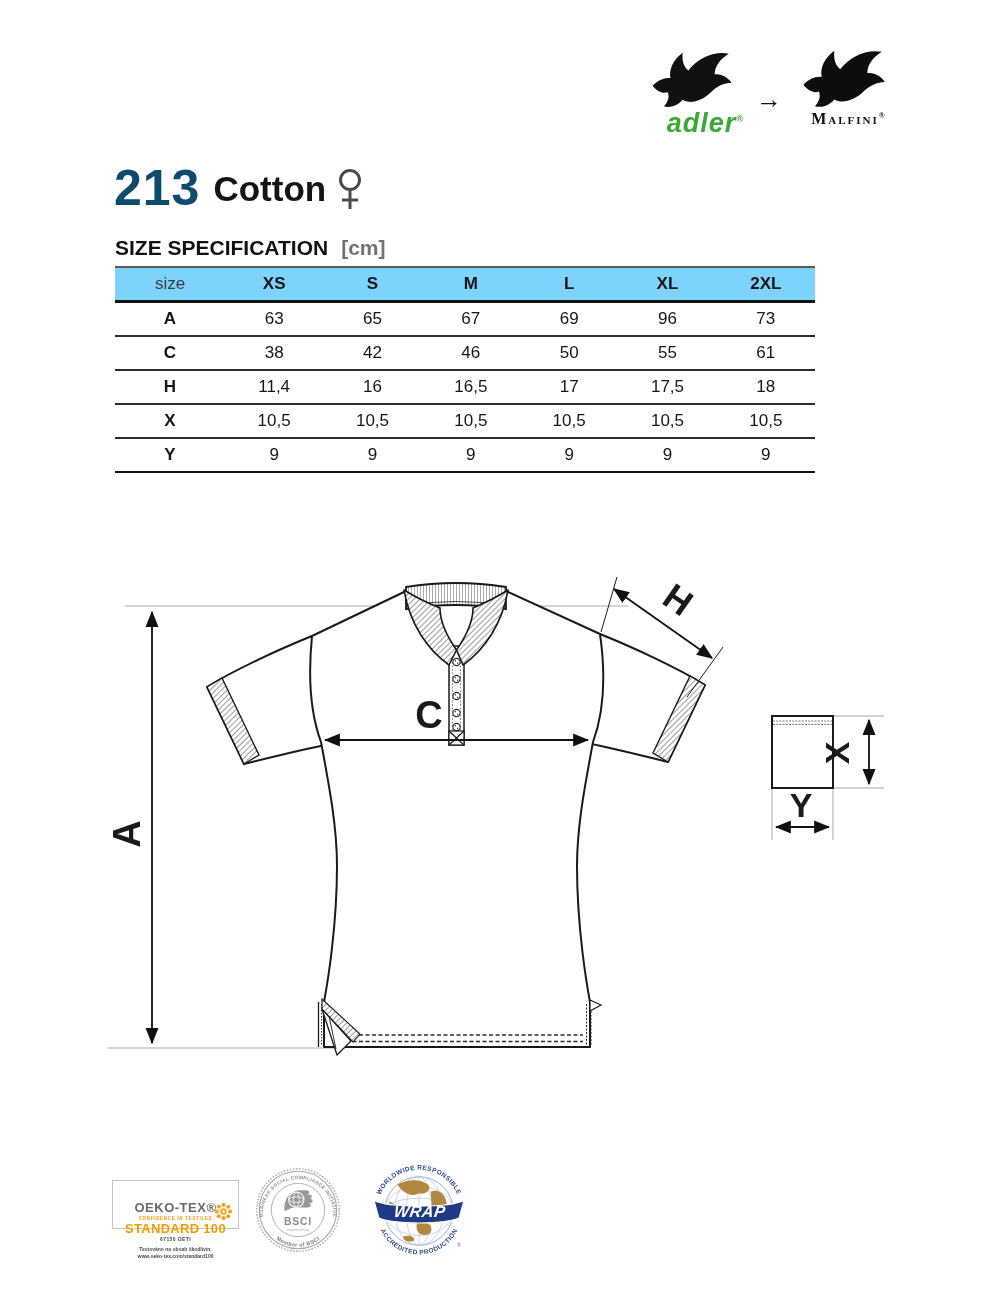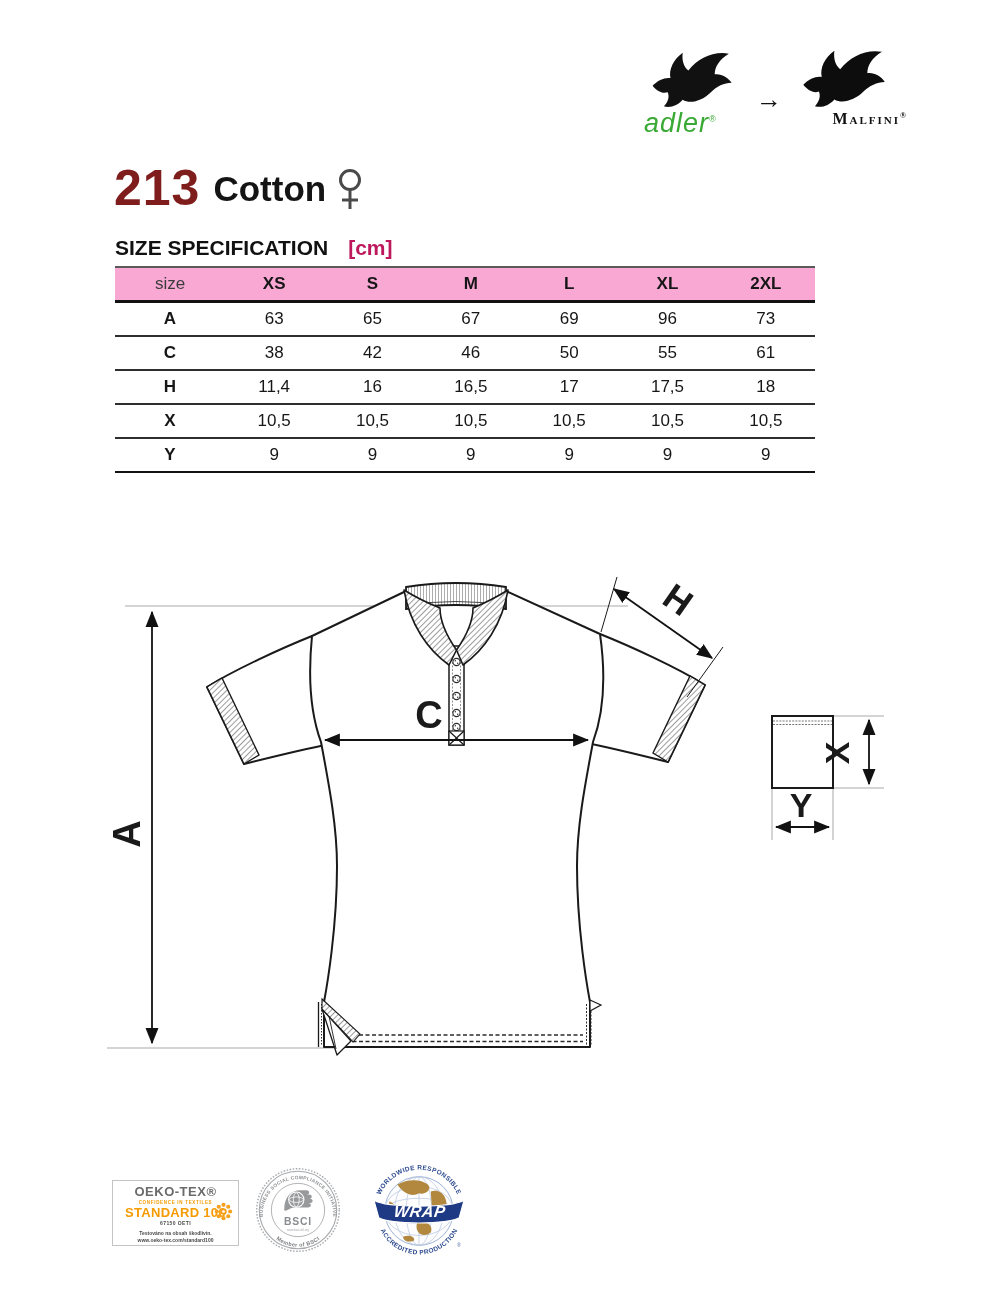--- a/index.html
+++ b/index.html
@@ -2,58 +2,58 @@
 <html><head>
 <meta charset="utf-8">
 <style>
   html,body{margin:0;padding:0;background:#fff;}
   #page{position:relative;width:1000px;height:1300px;background:#fff;overflow:hidden;
         font-family:"Liberation Sans",sans-serif;color:#1a1a1a;}
 
   
   .brand{position:absolute;left:638px;top:46px;width:270px;height:92px;}
   .bird{position:absolute;}
-  .adler-word{position:absolute;left:6px;top:62px;width:100px;text-align:left;
-      font-size:27px;font-style:italic;font-weight:normal;color:#3aa935;letter-spacing:1px;}
+  .adler-word{position:absolute;left:6px;top:62px;width:100px;text-align:right;
+      font-size:27px;font-style:italic;font-weight:bold;color:#3aa935;letter-spacing:1px;}
   .adler-word sup{font-size:9px;}
   .brand-arrow{position:absolute;left:118px;top:38px;font-size:26px;color:#111;}
-  .malfini-word{position:absolute;left:152px;top:64px;width:116px;text-align:right;
+  .malfini-word{position:absolute;left:152px;top:64px;width:116px;text-align:center;
       font-family:"Liberation Serif",serif;font-weight:bold;font-size:16px;
       letter-spacing:2px;color:#111;font-variant:small-caps;}
   .malfini-word sup{font-size:8px;letter-spacing:0;}
 
   
   .title{position:absolute;left:114px;top:163px;display:flex;align-items:center;}
-  .title .num{font-size:50px;font-weight:800;color:#7f1d1d;line-height:1;letter-spacing:1px;}
+  .title .num{font-size:50px;font-weight:800;color:#0c4a6e;line-height:1;letter-spacing:1px;}
   .title .name{font-size:35px;font-weight:700;color:#141414;margin-left:13px;line-height:1;}
   .female{margin-left:10px;margin-top:4px;}
 
   .section{position:absolute;left:115px;top:236px;font-size:21px;font-weight:bold;color:#111;}
-  .section .unit{color:#be185d;margin-left:20px;}
+  .section .unit{color:#737373;margin-left:13px;}
 
   
   .spec-table{position:absolute;left:115px;top:266px;width:700px;border-collapse:collapse;
       table-layout:fixed;font-size:17px;color:#161616;border-top:2px solid #5a5a5a;}
   .spec-table th,.spec-table td{height:32px;text-align:center;padding:0;}
-  .spec-table thead tr{background:#f9a8d4;border-bottom:3px solid #121212;}
+  .spec-table thead tr{background:#7dd3fc;border-bottom:3px solid #121212;}
   .spec-table thead th{font-weight:bold;}
   .spec-table thead th.size-col{font-weight:normal;color:#3c3c3c;}
   .spec-table tbody tr{border-bottom:2px solid #2e2e2e;}
   .spec-table tbody tr:last-child{border-bottom:2px solid #121212;}
   .spec-table tbody th{font-weight:bold;}
   .spec-table tbody td{font-weight:normal;}
   .note{position:absolute;left:116px;top:469px;font-style:italic;color:#9c9c9c;font-size:13.5px;}
 
   
   .diagram{position:absolute;left:95px;top:553px;}
   .diagram text{font-family:"Liberation Sans",sans-serif;font-weight:bold;fill:#1a1a1a;}
 
   
-  .oeko{position:absolute;left:112px;top:1180px;width:127px;height:66px;border:1.5px solid #c4c4c4;
-      background:#fff;text-align:center;box-sizing:border-box;padding-top:4px;}
+  .oeko{position:absolute;left:112px;top:1180px;width:127px;height:49px;border:1.5px solid #c4c4c4;
+      background:#fff;text-align:center;box-sizing:border-box;padding-top:20px;}
   .oeko .l1{font-size:13px;font-weight:bold;color:#6b6b6d;letter-spacing:.5px;line-height:1.05;}
   .oeko .l2{font-size:4.5px;font-weight:bold;color:#f59b00;letter-spacing:.7px;margin-top:1px;}
   .oeko .l3{font-size:13px;font-weight:800;color:#f59b00;line-height:1;margin-top:1px;letter-spacing:.3px;}
   .oeko .l4{font-size:5px;font-weight:bold;color:#4a4a4a;margin-top:1px;letter-spacing:.4px;}
   .oeko .l5{font-size:5px;font-weight:bold;color:#4a4a4a;margin-top:4px;}
   .oeko .l6{font-size:5px;font-weight:bold;color:#4a4a4a;margin-top:1px;}
   .oeko .flower{position:absolute;right:5px;top:21px;}
   .cert-svg{position:absolute;}
   .cert-svg text{font-family:"Liberation Sans",sans-serif;}
 </style>

